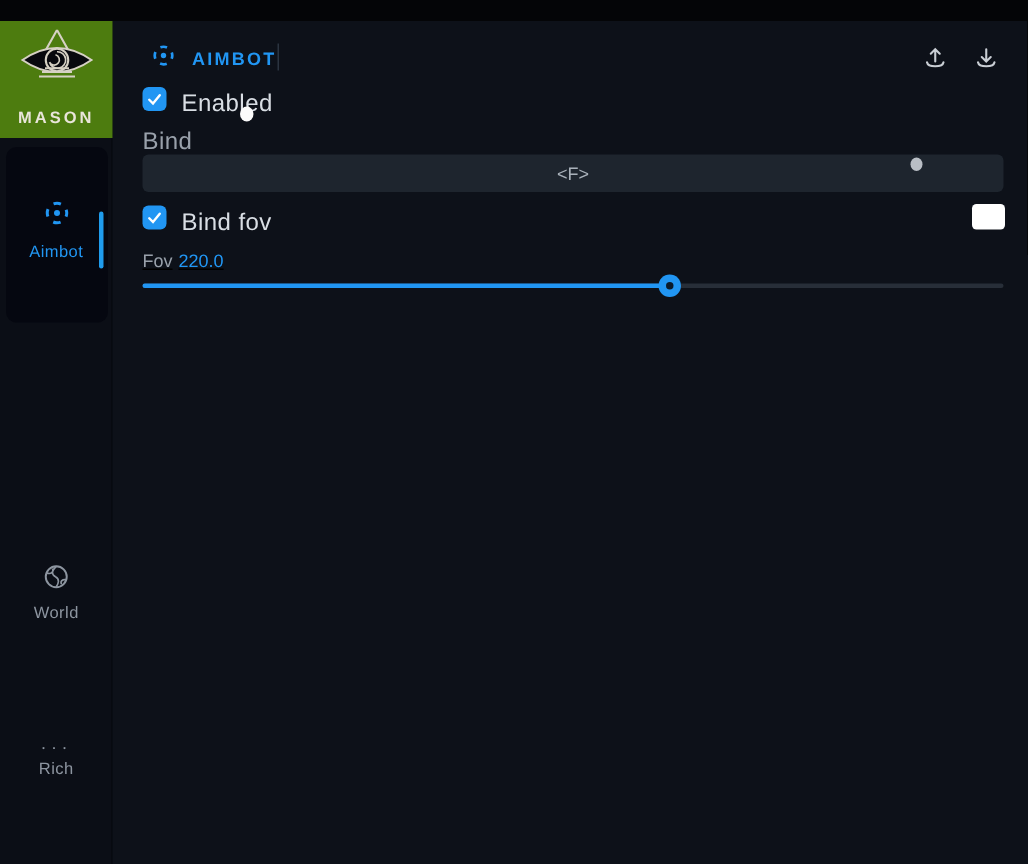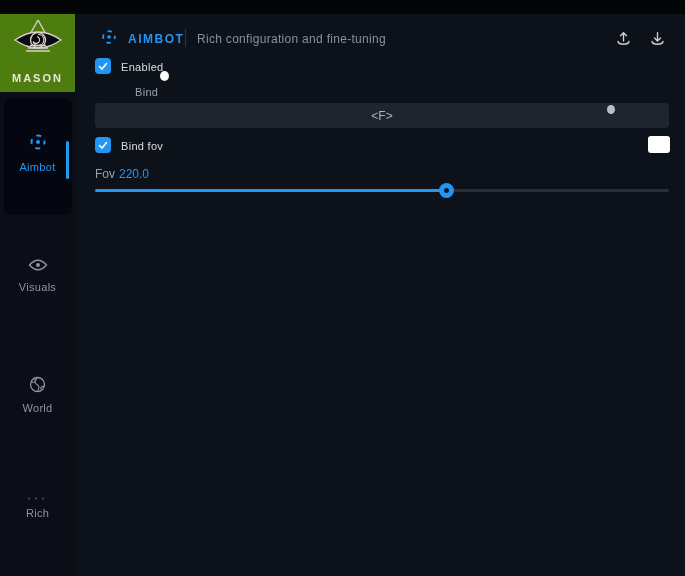--- a/index.html
+++ b/index.html
@@ -53,22 +53,22 @@
   .hdr-divider { position:absolute; left:109px; top:9px; width:1px; height:18px; background:#2b3440; }
   .hdr-sub { position:absolute; left:121px; top:12px; color:#89919b; font-size:12px; letter-spacing:.3px; }
   .hdr-btn { position:absolute; top:7px; width:24px; height:22px; display:flex; align-items:center; justify-content:center; cursor:pointer; }
   .hdr-btn.upload { left:535px; }
   .hdr-btn.download { left:569px; }
 
   .checkbox {
     position:absolute; width:16px; height:16px; border-radius:4px; background:#2196f3;
     display:flex; align-items:center; justify-content:center; cursor:pointer;
   }
-  .row-label { position:absolute; font-size:11px; color:#d9dee4; letter-spacing:.3px; }
-  .muted { color:#99a1ab;margin-left:40px; }
+  .row-label { position:absolute; font-size:16px; color:#d9dee4; letter-spacing:.3px; }
+  .muted { color:#99a1ab; }
 
   .cb-enabled { left:19px; top:44px; }
   .lbl-enabled { left:45px; top:47px; }
   .cursor-dot-white {
     position:absolute; left:84px; top:57px; width:9px; height:10px;
     background:#fbfbfb; border-radius:50%;
   }
 
   .lbl-bind { left:19px; top:72px; }
   .bind-input {
@@ -81,21 +81,21 @@
     background:#b9bec5; border-radius:50%;
   }
 
   .cb-drawfov { left:19px; top:123px; }
   .lbl-drawfov { left:45px; top:126px; }
   .color-swatch {
     position:absolute; left:572px; top:122px; width:22px; height:17px;
     background:#ffffff; border-radius:3px; cursor:pointer;
   }
 
-  .fov-label { position:absolute; left:19px; top:153px; font-size:12px; }
+  .fov-label { position:absolute; left:19px; top:153px; font-size:12px;text-decoration:underline; }
   .fov-label .name { color:#99a1ab; }
   .fov-label .val { color:#2196f3; margin-left:4px; }
 
   .slider { position:absolute; left:19px; top:169px; width:574px; height:14px; cursor:pointer; }
   .slider .track-bg {
     position:absolute; left:0; top:6px; width:100%; height:3px;
     background:#272e38; border-radius:2px;
   }
   .slider .track-fill {
     position:absolute; left:0; top:6px; width:351px; height:3px;
@@ -137,29 +137,20 @@
     <div class="side-item active" style="top:118px;">
       <span>
         <svg width="20" height="20" viewBox="0 0 20 20" fill="none">
           <circle cx="10" cy="10" r="6.5" stroke="#2196f3" stroke-width="2" stroke-dasharray="5 5.2" stroke-dashoffset="2.5"></circle>
           <circle cx="10" cy="10" r="2" fill="#2196f3"></circle>
         </svg>
       </span>
       <span class="lbl">Aimbot</span>
     </div>
 
-    <div class="side-item" style="top:244px;">
-      <span>
-        <svg width="20" height="14" viewBox="0 0 20 14" fill="none" stroke="#8d95a0" stroke-width="1.4">
-          <path d="M1.5 7 Q10 -2.5 18.5 7 Q10 16.5 1.5 7 Z"></path>
-          <circle cx="10" cy="7" r="2" fill="#8d95a0" stroke="none"></circle>
-        </svg>
-      </span>
-      <span class="lbl">Visuals</span>
-    </div>
 
     <div class="side-item" style="top:362px;text-align:center;">
       <span>
         <svg width="17" height="17" viewBox="0 0 17 17" fill="none" stroke="#8d95a0" stroke-width="1.3">
           <circle cx="8.5" cy="8.5" r="7"></circle>
           <path d="M8.5 1.8 C5 5 5.5 7 8 8.5 C11 10.2 10 13 8.5 15.2 M2.2 6 C5 7 7 5.5 6 3 M12 13.5 C11 11.5 12.5 10 15.2 10.5" stroke-width="1.1"></path>
         </svg>
       </span>
       <span class="lbl">World</span>
     </div>
@@ -174,21 +165,20 @@
 
     <div class="header">
       <span class="hdr-icon">
         <svg width="18" height="18" viewBox="0 0 20 20" fill="none">
           <circle cx="10" cy="10" r="6.5" stroke="#2196f3" stroke-width="2" stroke-dasharray="5 5.2" stroke-dashoffset="2.5"></circle>
           <circle cx="10" cy="10" r="2" fill="#2196f3"></circle>
         </svg>
       </span>
       <span class="hdr-title">AIMBOT</span>
       <span class="hdr-divider"></span>
-      <span class="hdr-sub">Rich configuration and fine-tuning</span>
 
       <span class="hdr-btn upload">
         <svg width="17" height="17" viewBox="0 0 17 17" fill="none" stroke="#c9ced4" stroke-width="1.4" stroke-linecap="round">
           <path d="M8.5 11 V3 M5.5 5.8 L8.5 2.8 L11.5 5.8"></path>
           <path d="M3 11.5 Q3.5 14.2 8.5 14.2 Q13.5 14.2 14 11.5"></path>
         </svg>
       </span>
       <span class="hdr-btn download">
         <svg width="17" height="17" viewBox="0 0 17 17" fill="none" stroke="#c9ced4" stroke-width="1.4" stroke-linecap="round">
           <path d="M8.5 2.8 V10.8 M5.5 8 L8.5 11 L11.5 8"></path>

